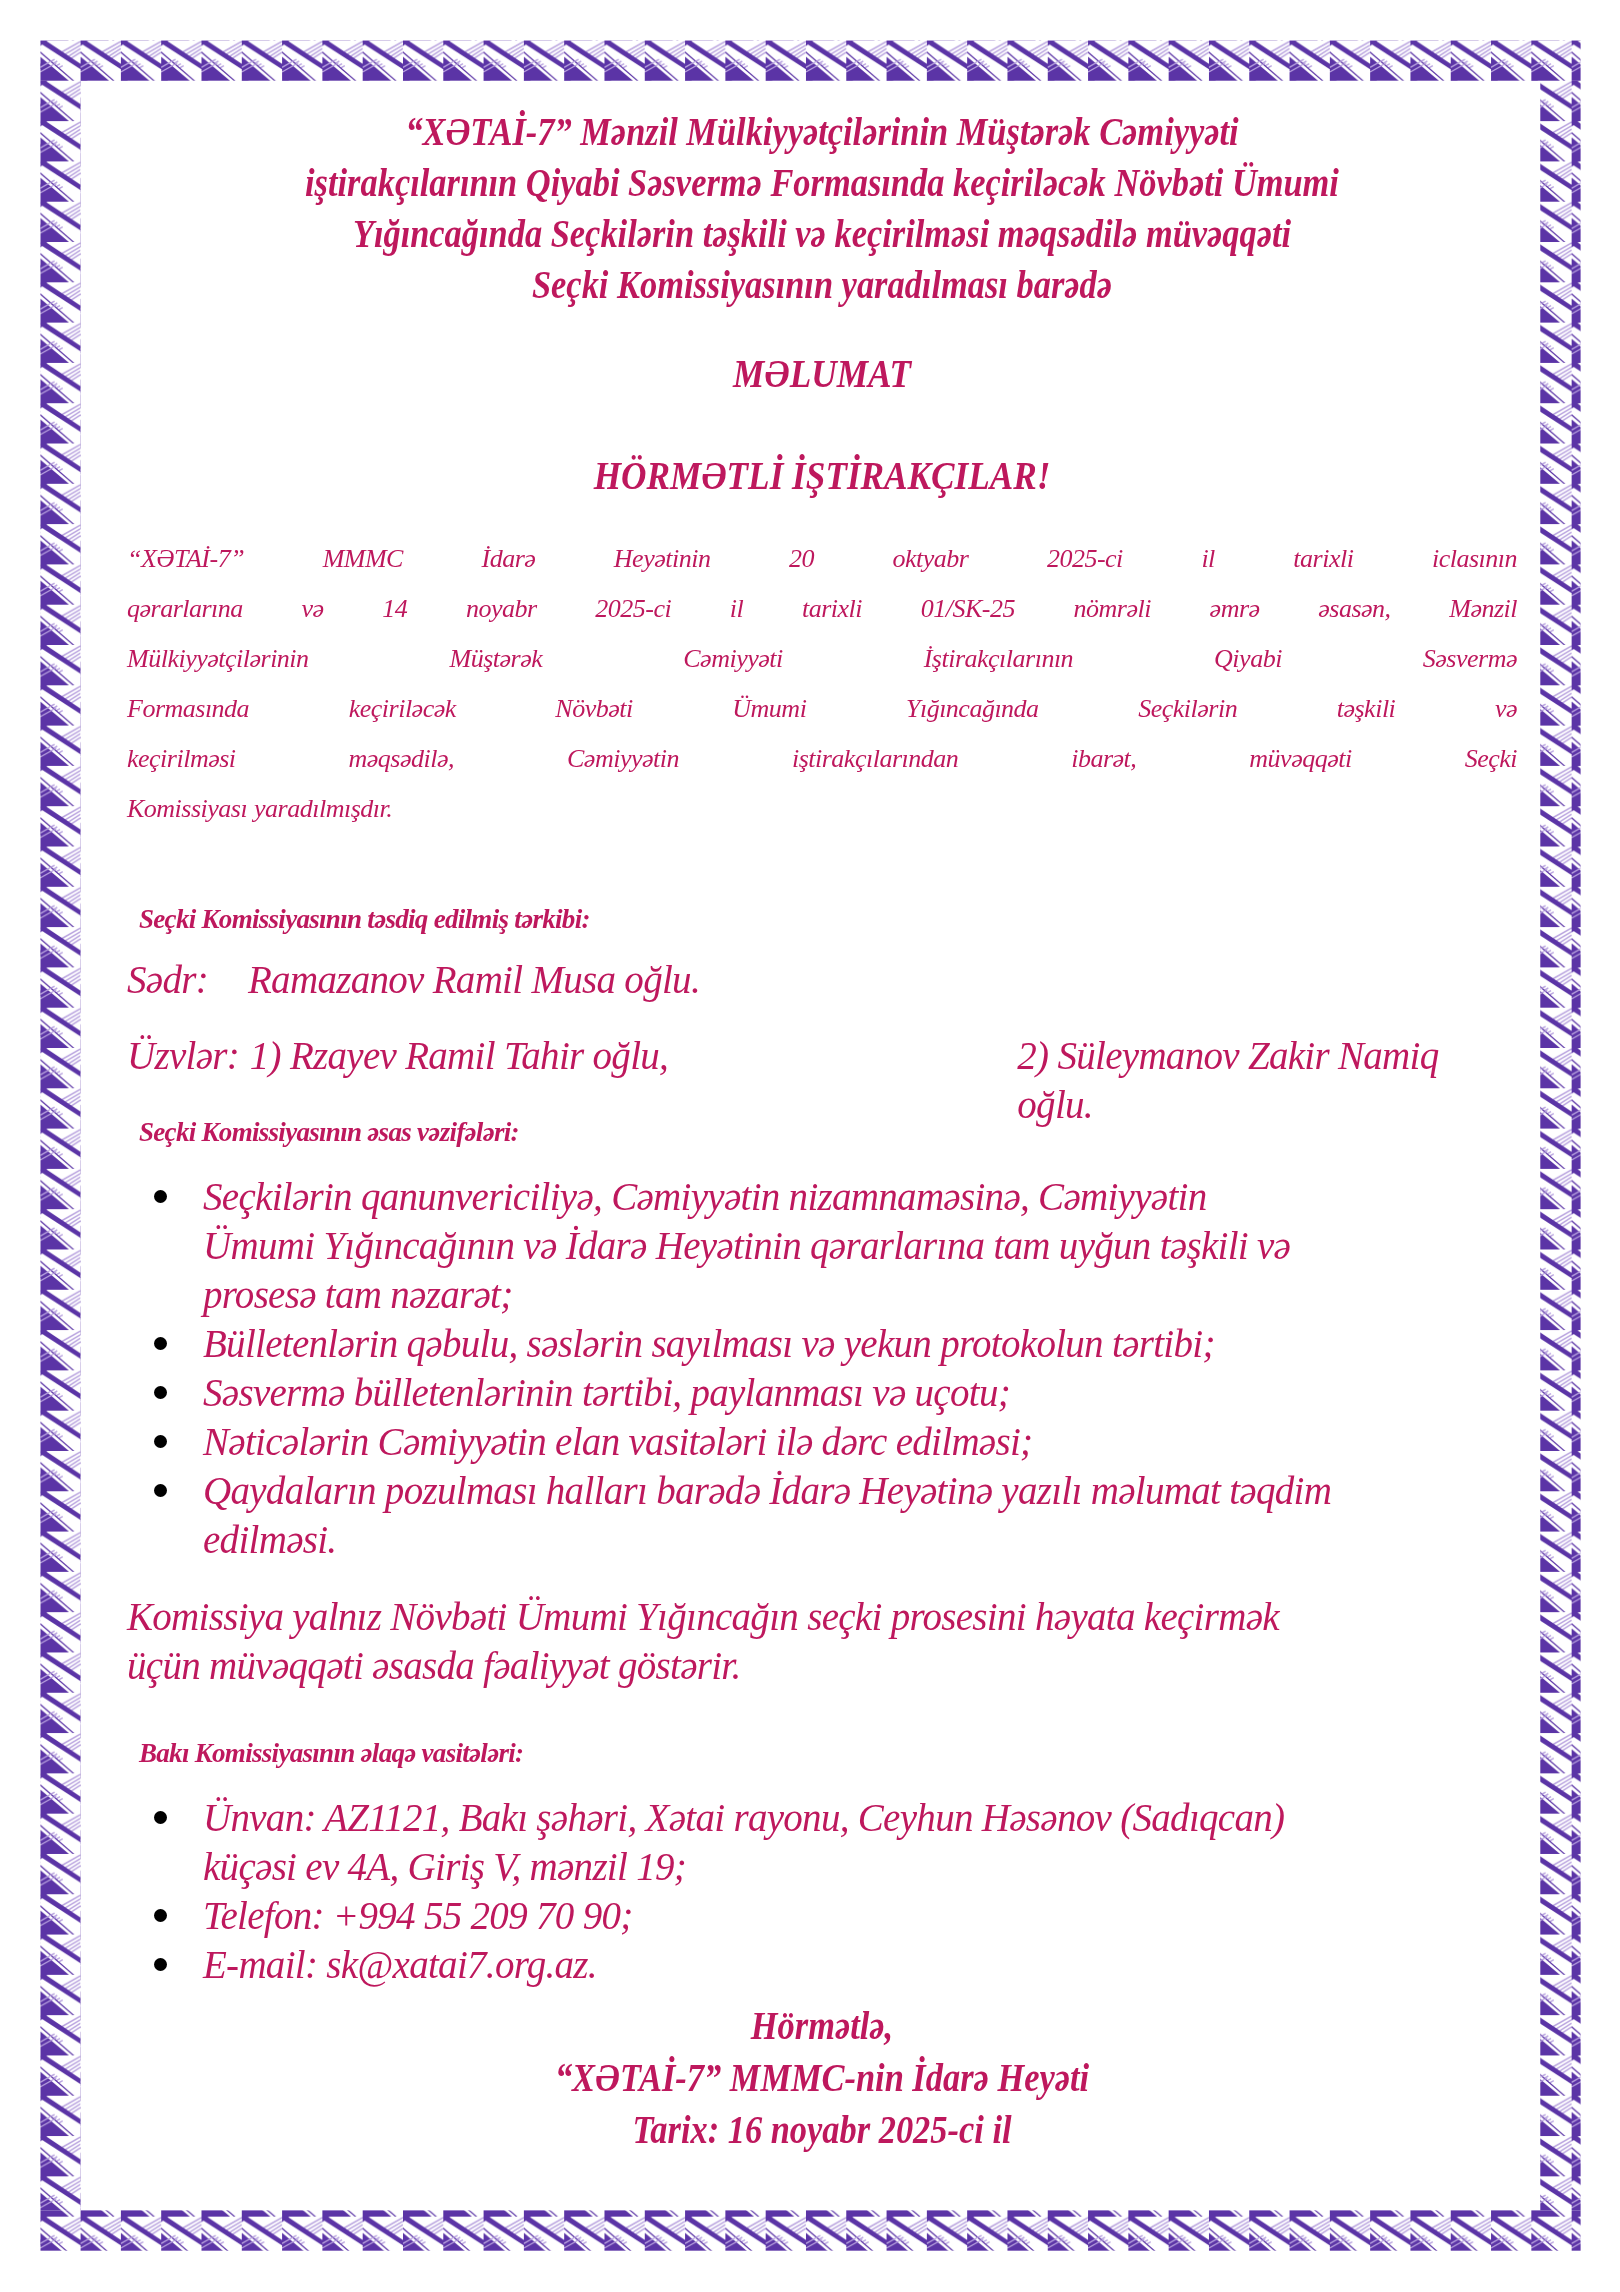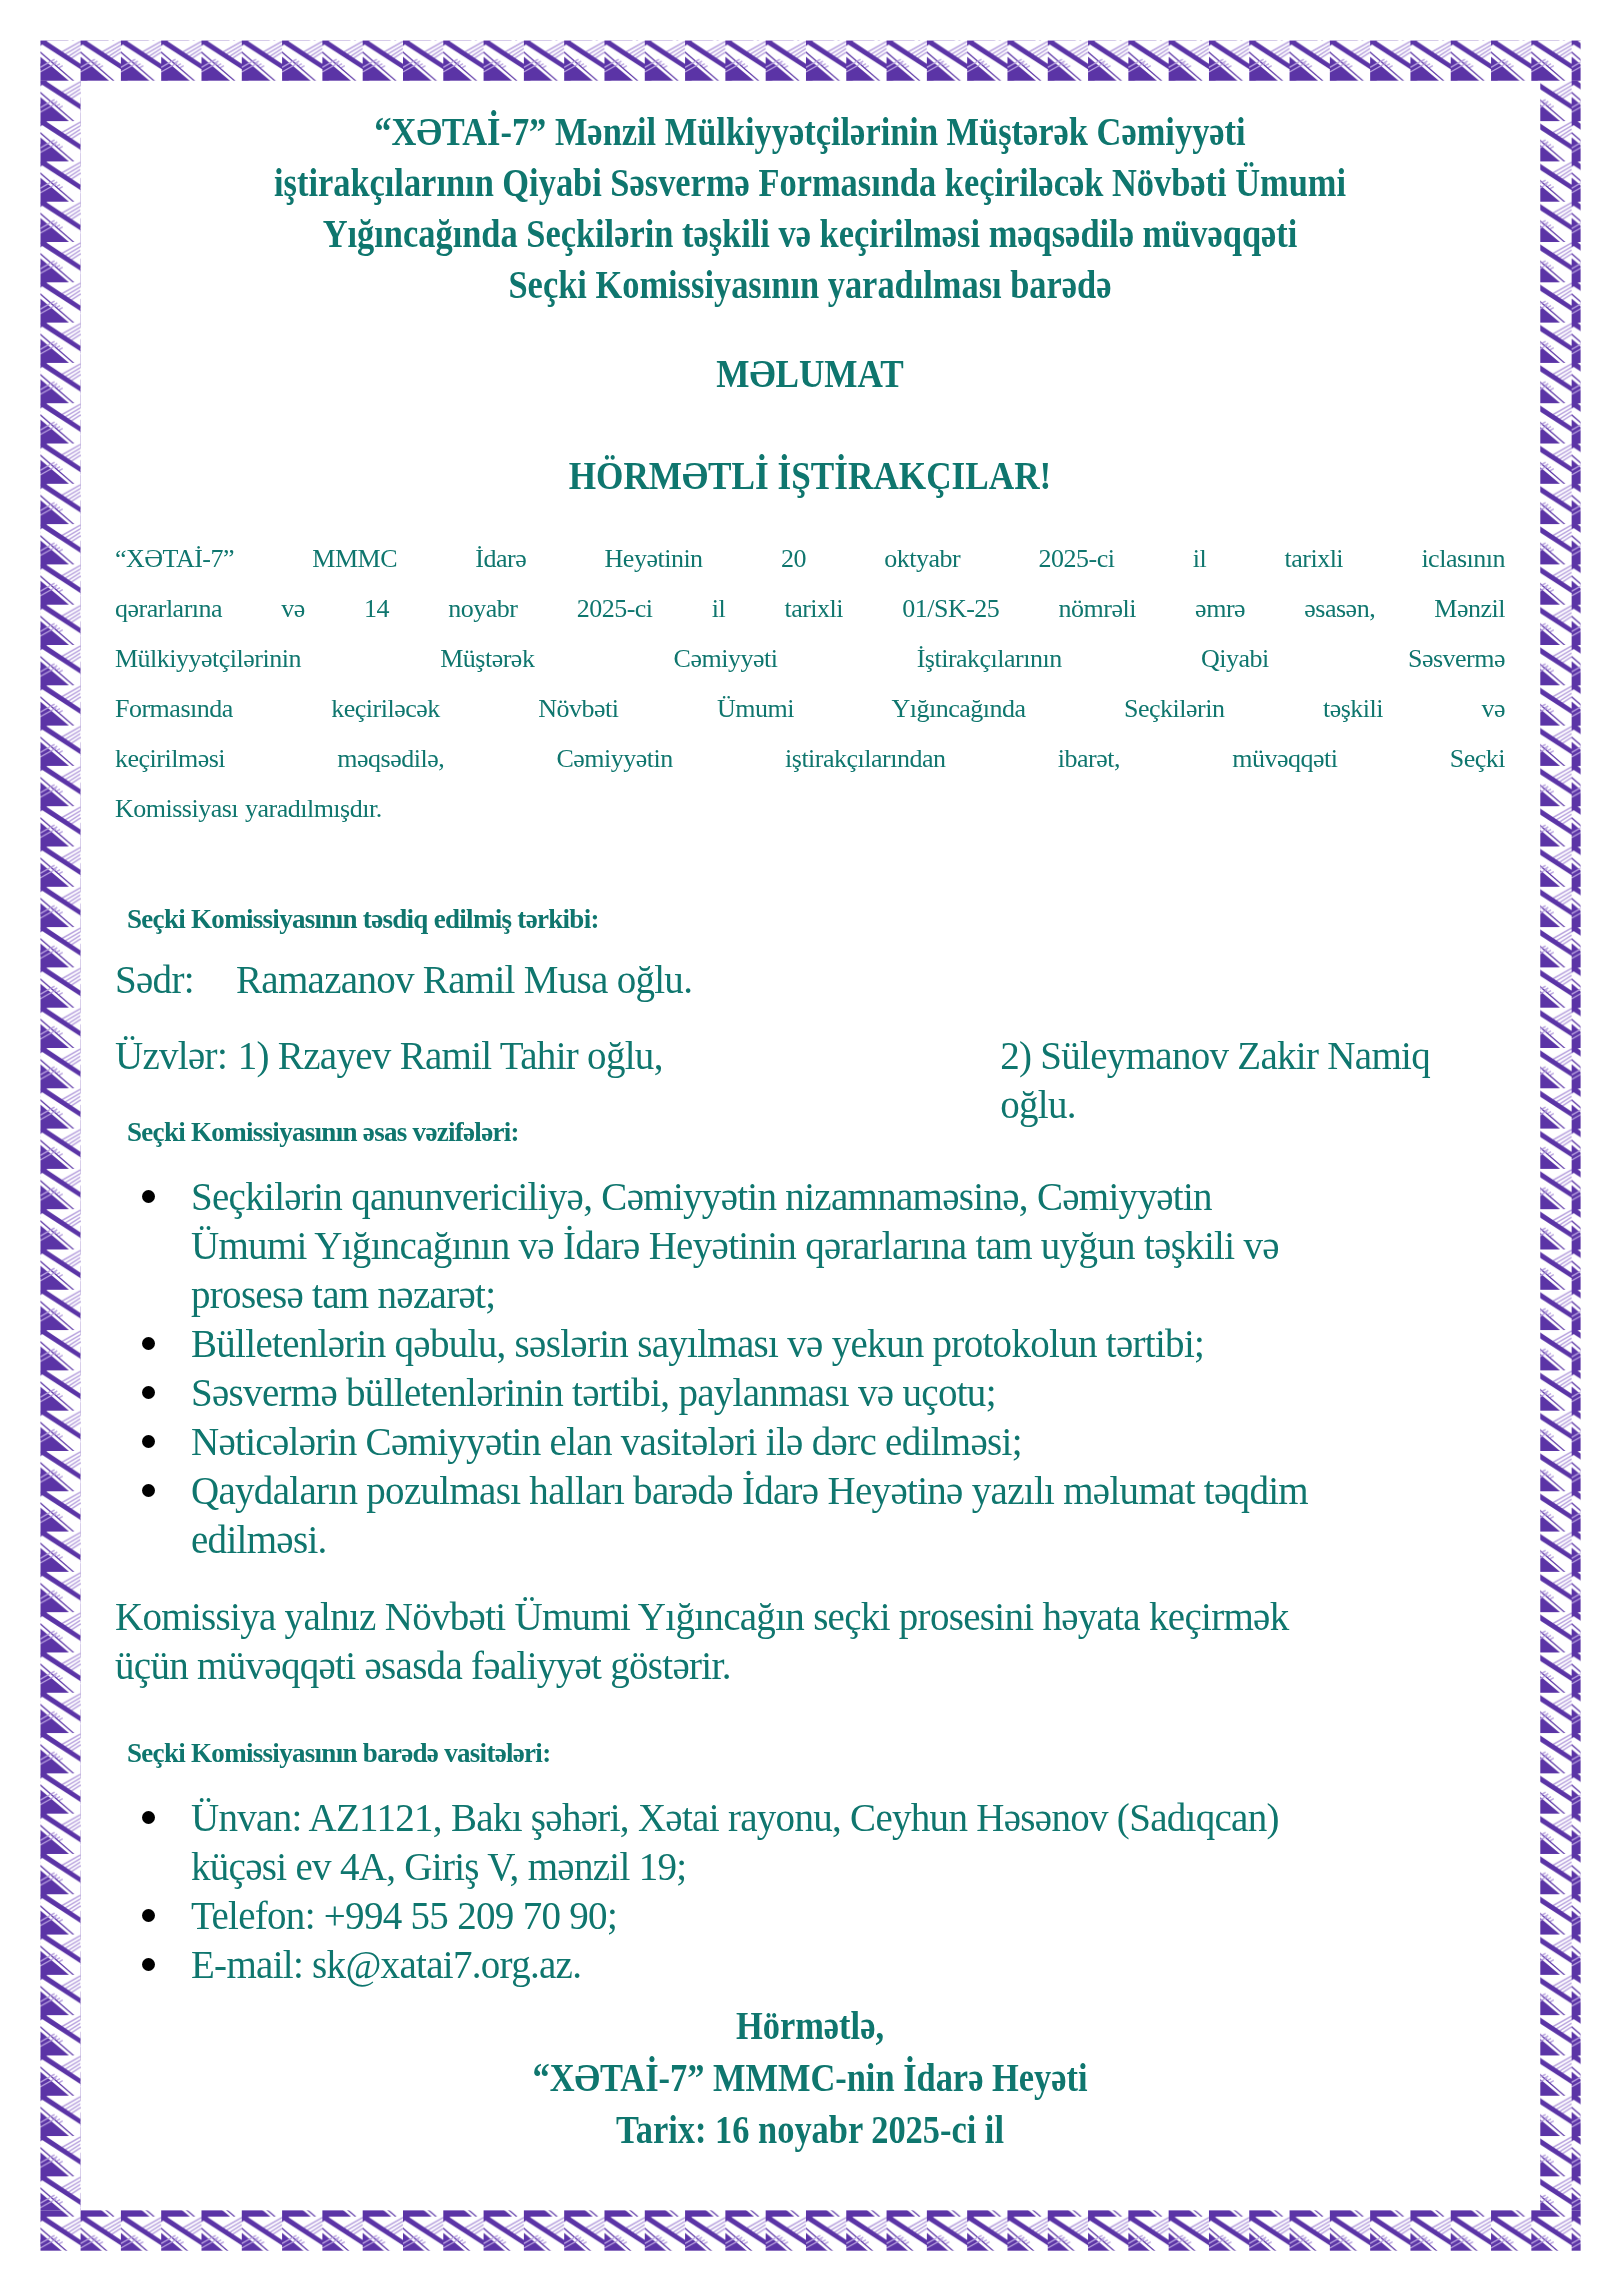--- a/index.html
+++ b/index.html
@@ -2,24 +2,25 @@
 <html style="font-size:14.3px"><head>
   <meta charset="utf-8">
   <style>
     html, body { margin: 0; padding: 0; background: #ffffff; }
     body { width: 1620px; height: 2293px; position: relative; overflow: hidden; }
 
     .frame-svg { position: absolute; left: 0; top: 0; width: 1620px; height: 2293px; pointer-events: none; }
 
     .page {
       position: absolute;
-      left: 115px; top: 106px;
+      left: 127px; top: 106px;
       width: 1390px;
-      color: #0f766e;
+      color: #be185d;
       font-family: "Liberation Serif", "DejaVu Serif", serif;
+      font-style: italic;
     }
 
     .title {
       font-weight: bold;
       text-align: center;
       font-size: 40px;
       line-height: 51px;
       transform: scaleX(0.86);
       transform-origin: center top;
       margin: 0;
@@ -191,21 +192,21 @@
       </li>
     </ul>
   </section>
 
   <section class="block closing">
     <span style="display:block">Komissiya yalnız Növbəti Ümumi Yığıncağın seçki prosesini həyata keçirmək</span>
     <span style="display:block">üçün müvəqqəti əsasda fəaliyyət göstərir.</span>
   </section>
 
   <section class="block contacts">
-    <p class="sec-head">Seçki Komissiyasının barədə vasitələri:</p>
+    <p class="sec-head">Bakı Komissiyasının əlaqə vasitələri:</p>
     <ul class="bullets">
       <li>
         <span class="bullet"></span>
         <span style="display:block">Ünvan: AZ1121, Bakı şəhəri, Xətai rayonu, Ceyhun Həsənov (Sadıqcan)</span>
         <span style="display:block">küçəsi ev 4A, Giriş V, mənzil 19;</span>
       </li>
       <li>
         <span class="bullet"></span>
         <span style="display:block">Telefon: +994 55 209 70 90;</span>
       </li>

